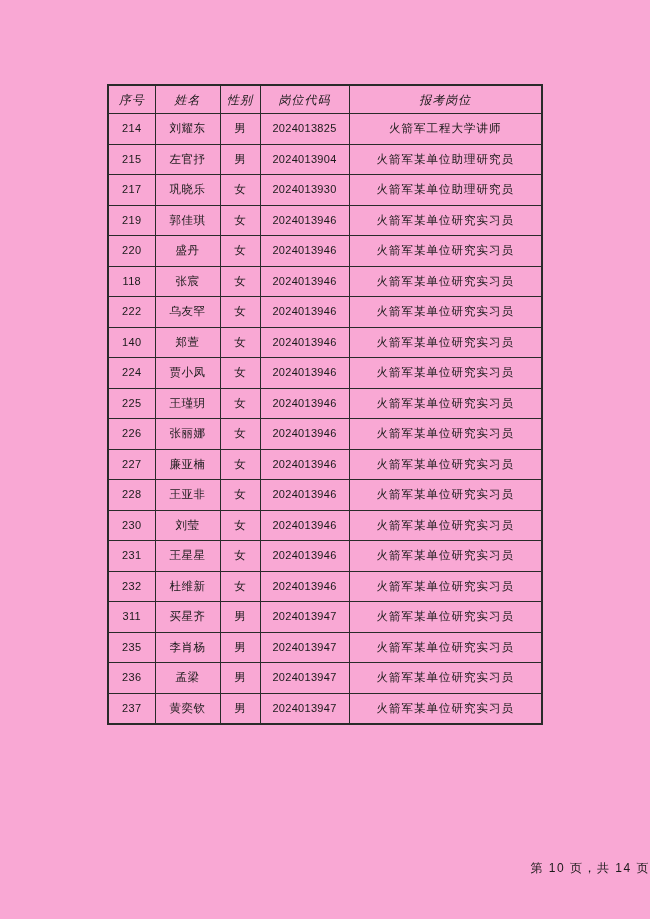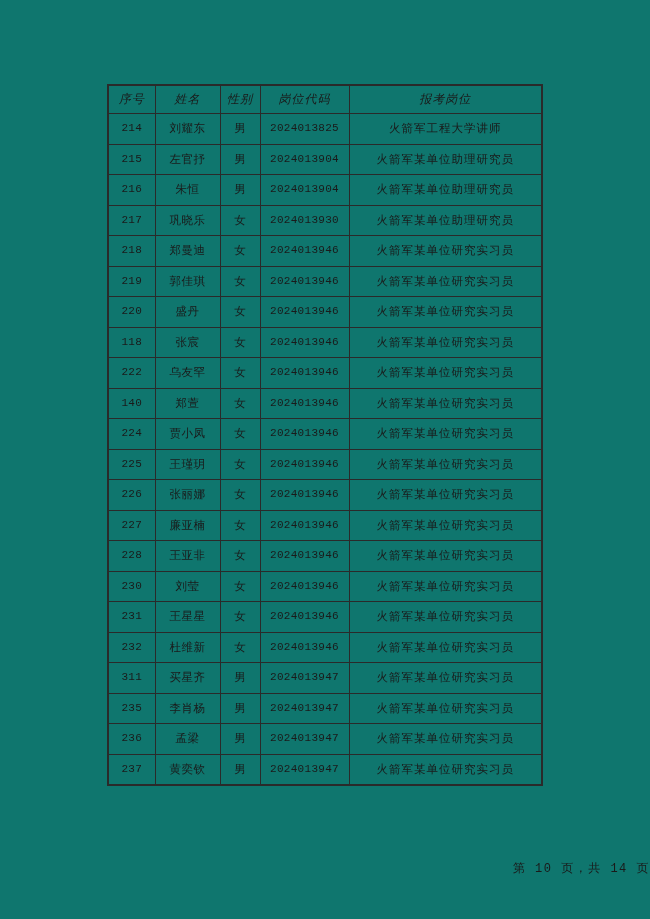--- a/index.html
+++ b/index.html
@@ -4,22 +4,22 @@
 <style>
   html, body {
     margin: 0;
     padding: 0;
     background: #ffffff;
   }
   .page {
     position: relative;
     width: 650px;
     height: 919px;
-    background: #0f766e;
-    font-family: Liberation Mono, monospace;
+    background: #f9a8d4;
+    font-family: Liberation Sans, sans-serif;
     color: #1a1a1a;
     overflow: hidden;
   }
   table.roster {
     position: absolute;
     left: 107px;
     top: 84px;
     width: 434px;
     border-collapse: collapse;
     table-layout: fixed;
@@ -96,41 +96,27 @@
           <td class="post">火箭军工程大学讲师</td>
         </tr>
         <tr>
           <td class="num">215</td>
           <td class="name">左官抒</td>
           <td>男</td>
           <td class="num">2024013904</td>
           <td class="post">火箭军某单位助理研究员</td>
         </tr>
         <tr>
-          <td class="num">216</td>
-          <td class="name">朱恒</td>
-          <td>男</td>
-          <td class="num">2024013904</td>
-          <td class="post">火箭军某单位助理研究员</td>
-        </tr>
-        <tr>
           <td class="num">217</td>
           <td class="name">巩晓乐</td>
           <td>女</td>
           <td class="num">2024013930</td>
           <td class="post">火箭军某单位助理研究员</td>
         </tr>
         <tr>
-          <td class="num">218</td>
-          <td class="name">郑曼迪</td>
-          <td>女</td>
-          <td class="num">2024013946</td>
-          <td class="post">火箭军某单位研究实习员</td>
-        </tr>
-        <tr>
           <td class="num">219</td>
           <td class="name">郭佳琪</td>
           <td>女</td>
           <td class="num">2024013946</td>
           <td class="post">火箭军某单位研究实习员</td>
         </tr>
         <tr>
           <td class="num">220</td>
           <td class="name">盛丹</td>
           <td>女</td>

